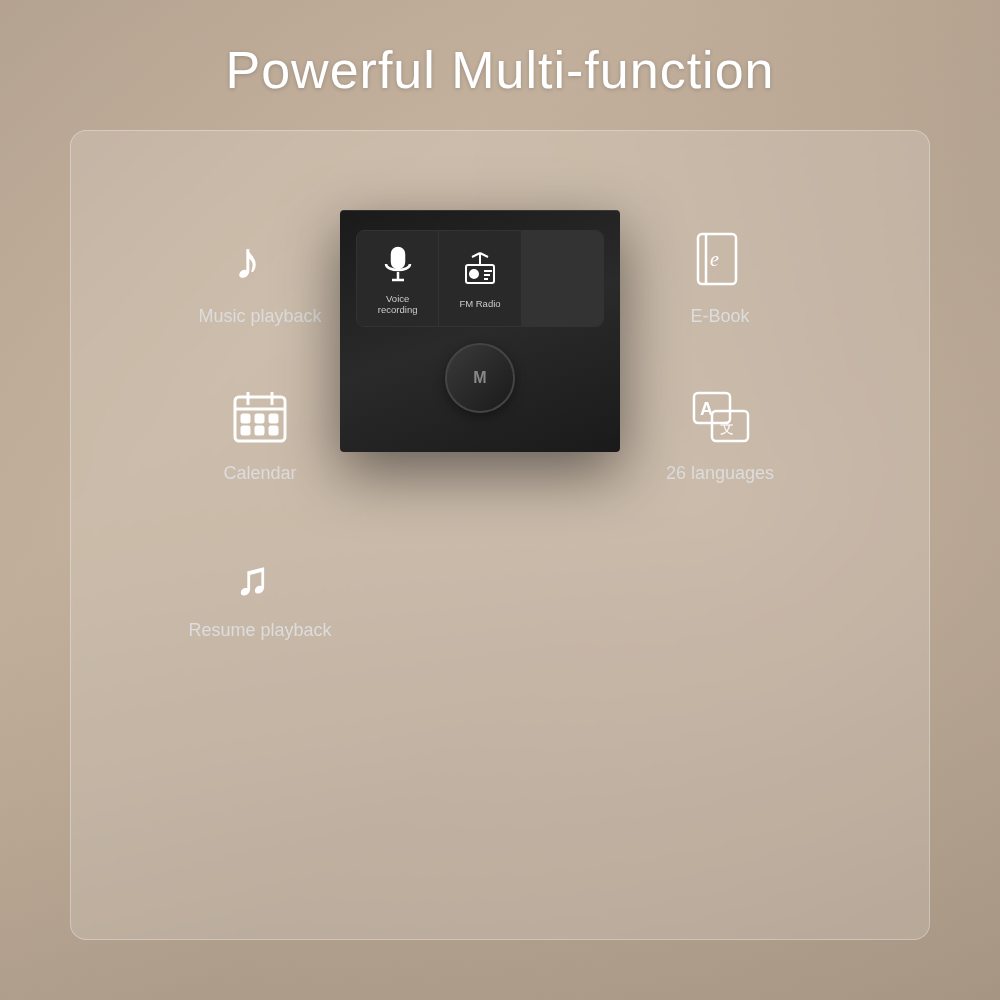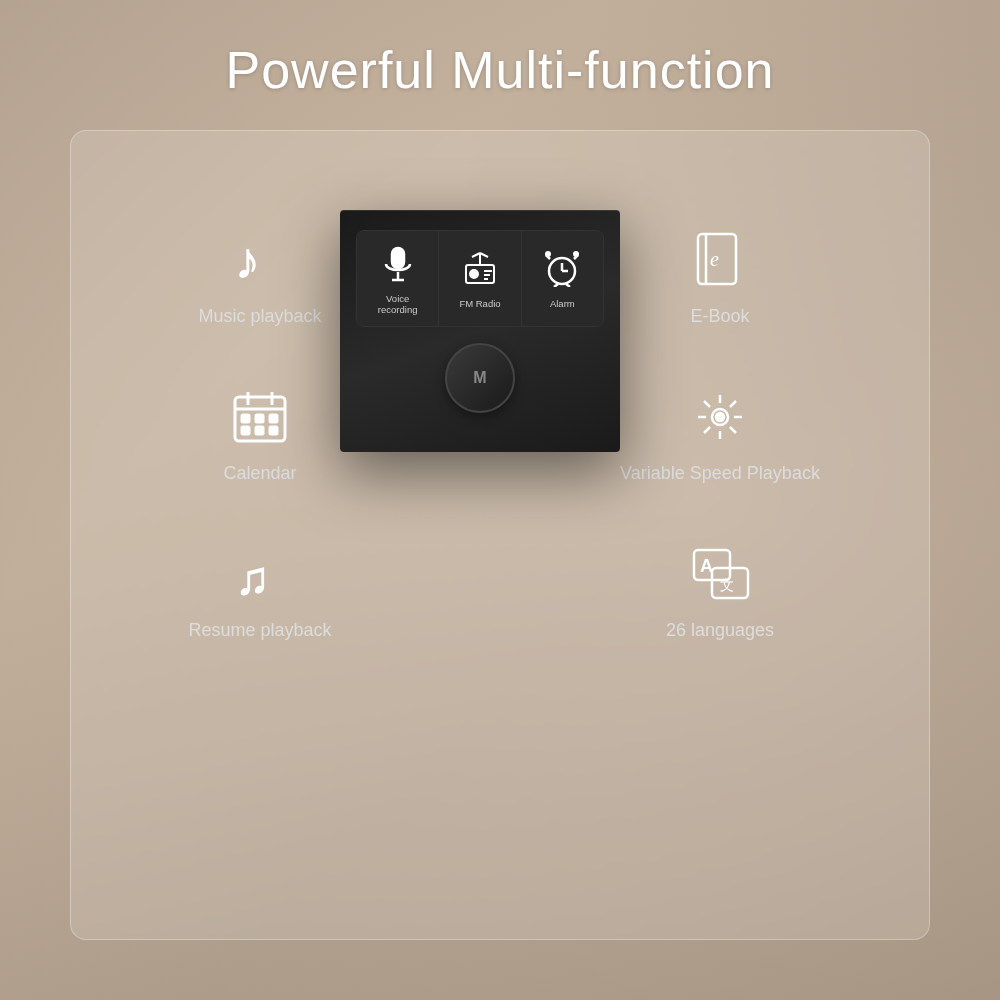--- a/index.html
+++ b/index.html
@@ -282,36 +282,20 @@
                   <circle cx="12" cy="23" r="4" fill="white"></circle>
                   <line x1="22" y1="20" x2="30" y2="20"></line>
                   <line x1="22" y1="24" x2="28" y2="24"></line>
                   <line x1="22" y1="28" x2="26" y2="28"></line>
                 </svg>
               </div>
               <span class="screen-cell-label">FM Radio</span>
             </div>
 
 
-            <div class="screen-cell">
-              <div class="screen-cell-icon">
-                <svg viewBox="0 0 36 36" xmlns="http://www.w3.org/2000/svg" fill="none" stroke="white" stroke-width="2.5">
-                  <circle cx="18" cy="20" r="13" stroke="white" fill="none"></circle>
-                  <line x1="18" y1="20" x2="18" y2="12"></line>
-                  <line x1="18" y1="20" x2="24" y2="20"></line>
-                  <line x1="6" y1="8" x2="2" y2="4"></line>
-                  <line x1="30" y1="8" x2="34" y2="4"></line>
-                  <circle cx="4" cy="3" r="3" fill="white" stroke="none"></circle>
-                  <circle cx="32" cy="3" r="3" fill="white" stroke="none"></circle>
-                  <line x1="14" y1="33" x2="10" y2="36"></line>
-                  <line x1="22" y1="33" x2="26" y2="36"></line>
-                </svg>
-              </div>
-              <span class="screen-cell-label">Alarm</span>
-            </div>
 
 
 
 
 
 
           </div>
         </div>
 
         <div class="device-bottom">
@@ -328,37 +312,20 @@
         <div class="feature-icon">
           <svg viewBox="0 0 60 60" xmlns="http://www.w3.org/2000/svg" fill="none" stroke="white" stroke-width="2.5">
             <rect x="8" y="4" width="38" height="50" rx="4" stroke="white" fill="none"></rect>
             <path d="M16 4 L16 54" stroke="white"></path>
             <text x="20" y="36" font-size="20" fill="white" stroke="none" font-family="Georgia" font-style="italic">e</text>
           </svg>
         </div>
         <span class="feature-label">E-Book</span>
       </div>
 
-      <div class="feature-item">
-        <div class="feature-icon">
-          <svg viewBox="0 0 60 60" xmlns="http://www.w3.org/2000/svg" fill="none" stroke="white" stroke-width="2.5">
-            <circle cx="30" cy="30" r="8" stroke="white" fill="none"></circle>
-            <line x1="30" y1="8" x2="30" y2="16"></line>
-            <line x1="30" y1="44" x2="30" y2="52"></line>
-            <line x1="8" y1="30" x2="16" y2="30"></line>
-            <line x1="44" y1="30" x2="52" y2="30"></line>
-            <line x1="14" y1="14" x2="20" y2="20"></line>
-            <line x1="40" y1="40" x2="46" y2="46"></line>
-            <line x1="46" y1="14" x2="40" y2="20"></line>
-            <line x1="20" y1="40" x2="14" y2="46"></line>
-            <circle cx="30" cy="30" r="4" fill="white"></circle>
-          </svg>
-        </div>
-        <span class="feature-label">Variable Speed Playback</span>
-      </div>
 
       <div class="feature-item">
         <div class="feature-icon">
           <svg viewBox="0 0 60 60" xmlns="http://www.w3.org/2000/svg" fill="none" stroke="white" stroke-width="2.5">
             <rect x="4" y="6" width="36" height="30" rx="4" stroke="white" fill="none"></rect>
             <text x="10" y="28" font-size="18" fill="white" stroke="none" font-family="Arial" font-weight="bold">A</text>
             <rect x="22" y="24" width="36" height="30" rx="4" stroke="white" fill="none"></rect>
             <text x="30" y="46" font-size="14" fill="white" stroke="none" font-family="Arial">文</text>
           </svg>
         </div>

